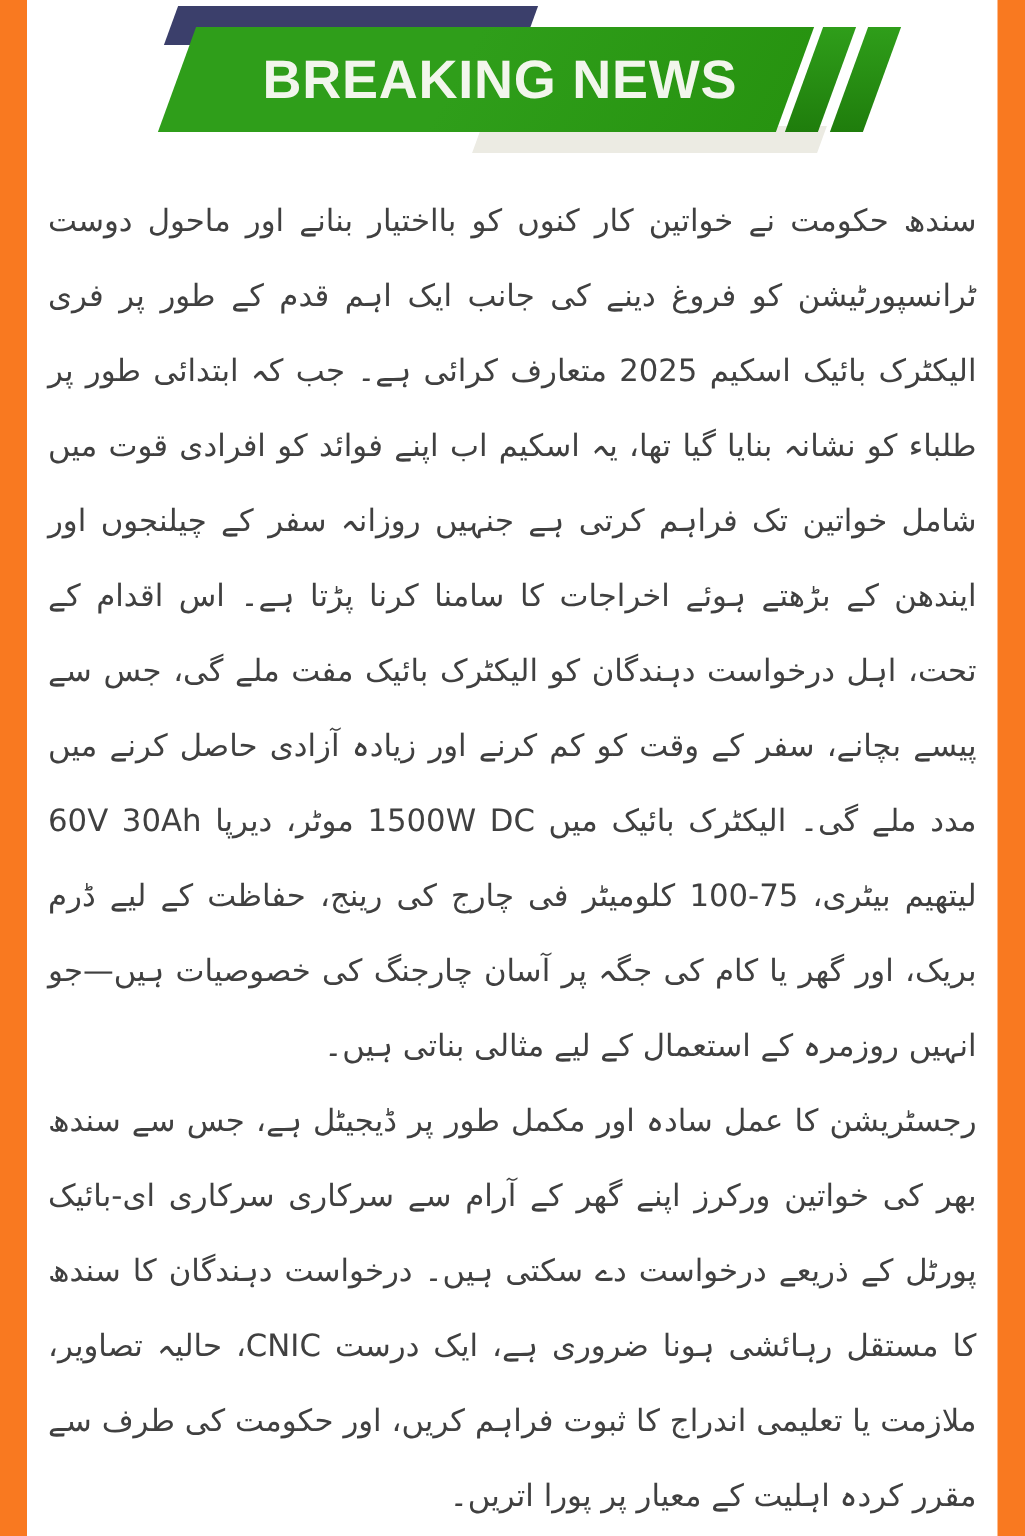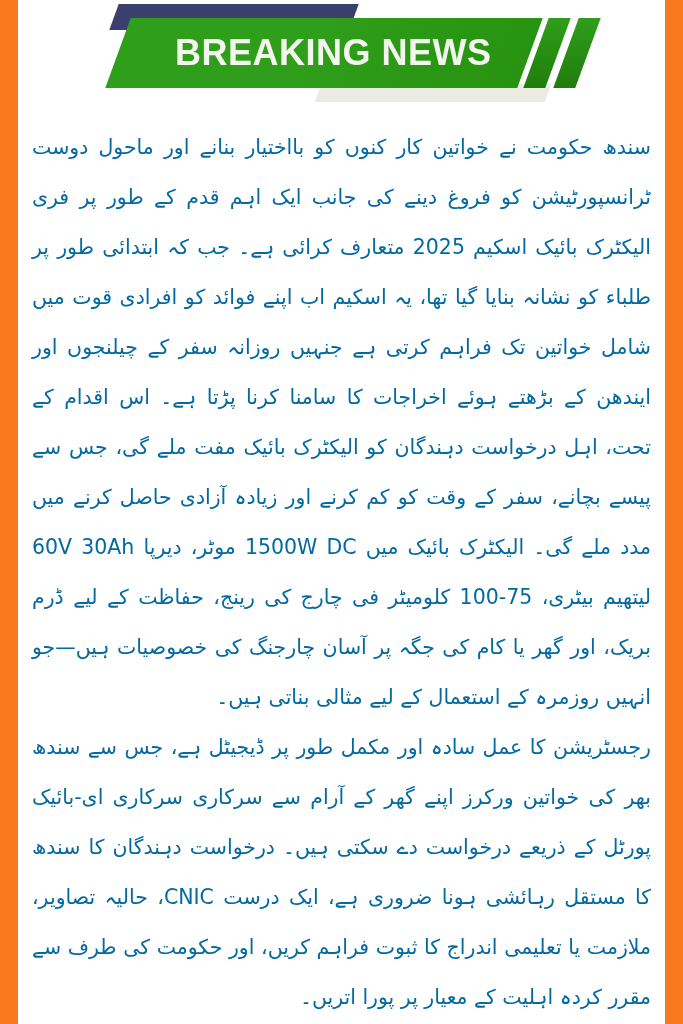--- a/index.html
+++ b/index.html
@@ -101,21 +101,21 @@
   
   .article {
     position: absolute;
     left: 24px;
     right: 24px;
     top: 122px;
     bottom: 0;
     direction: rtl;
     text-align: justify;
     text-align-last: center;
-    color: #0369a1;
+    color: #404040;
     font-family: "DejaVu Sans", "Liberation Sans", sans-serif;
     font-size: 20.5px;
     line-height: 50px;
     padding: 0 8px;
   }
 
   .article p {
     margin: 0;
     text-align: justify;
     text-align-last: right;

